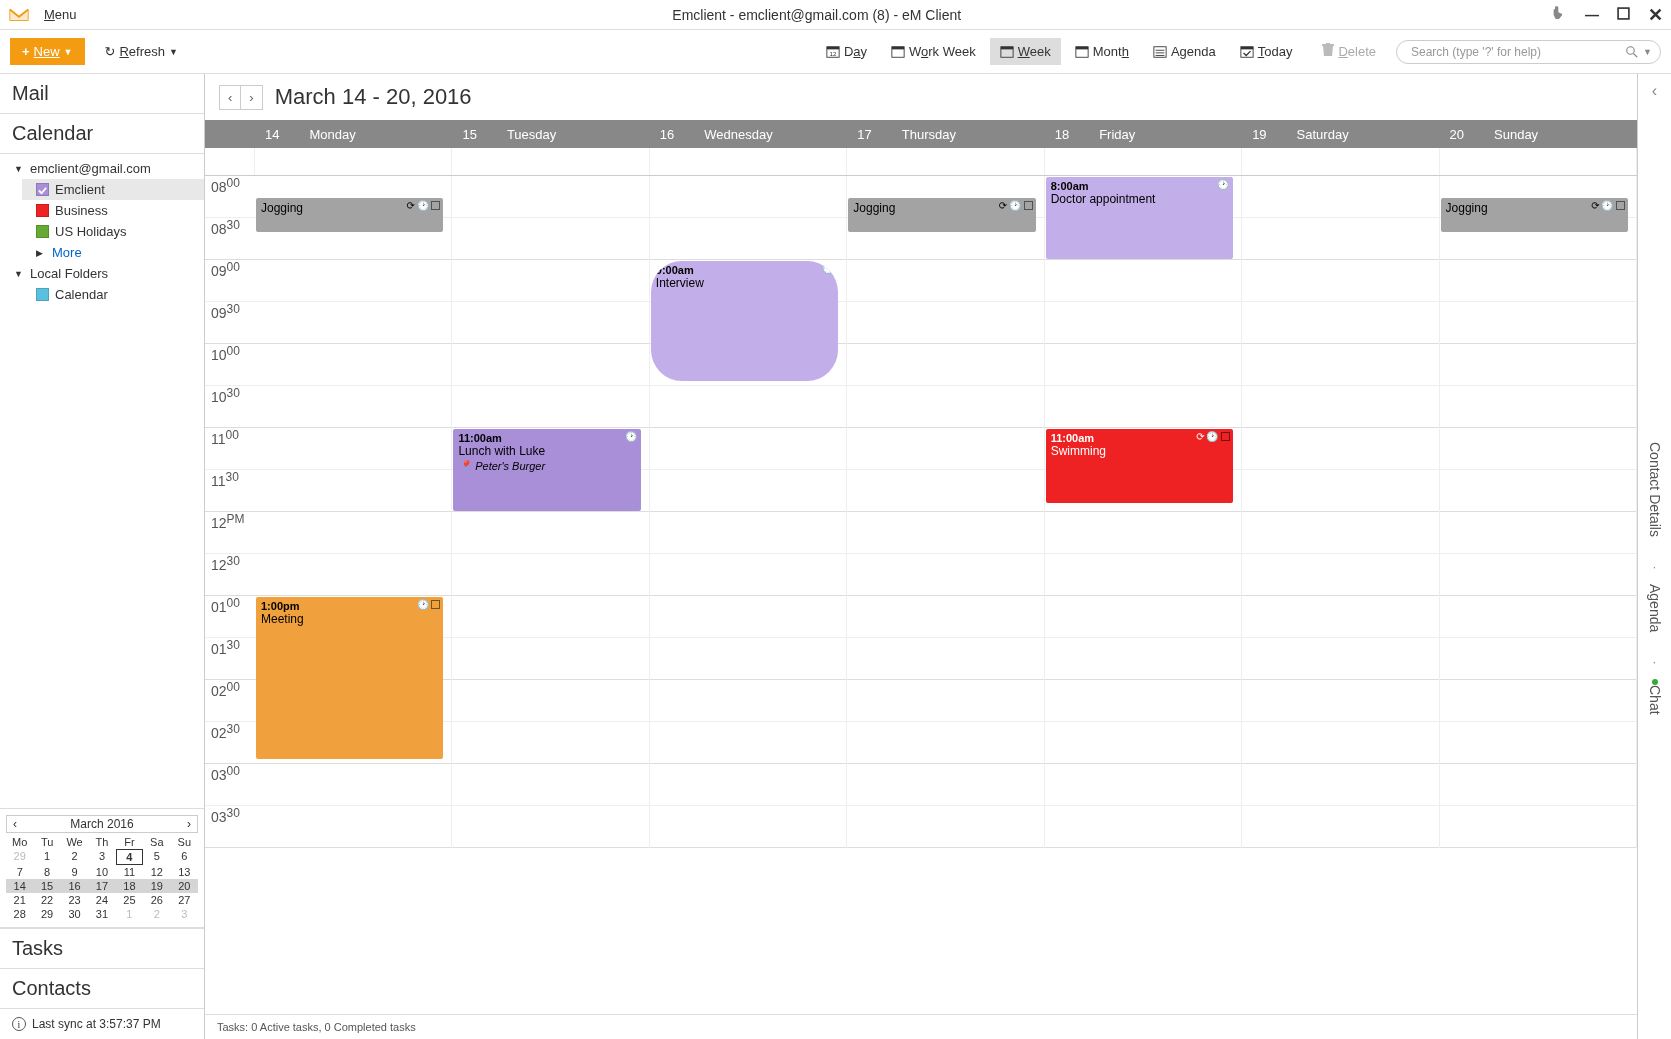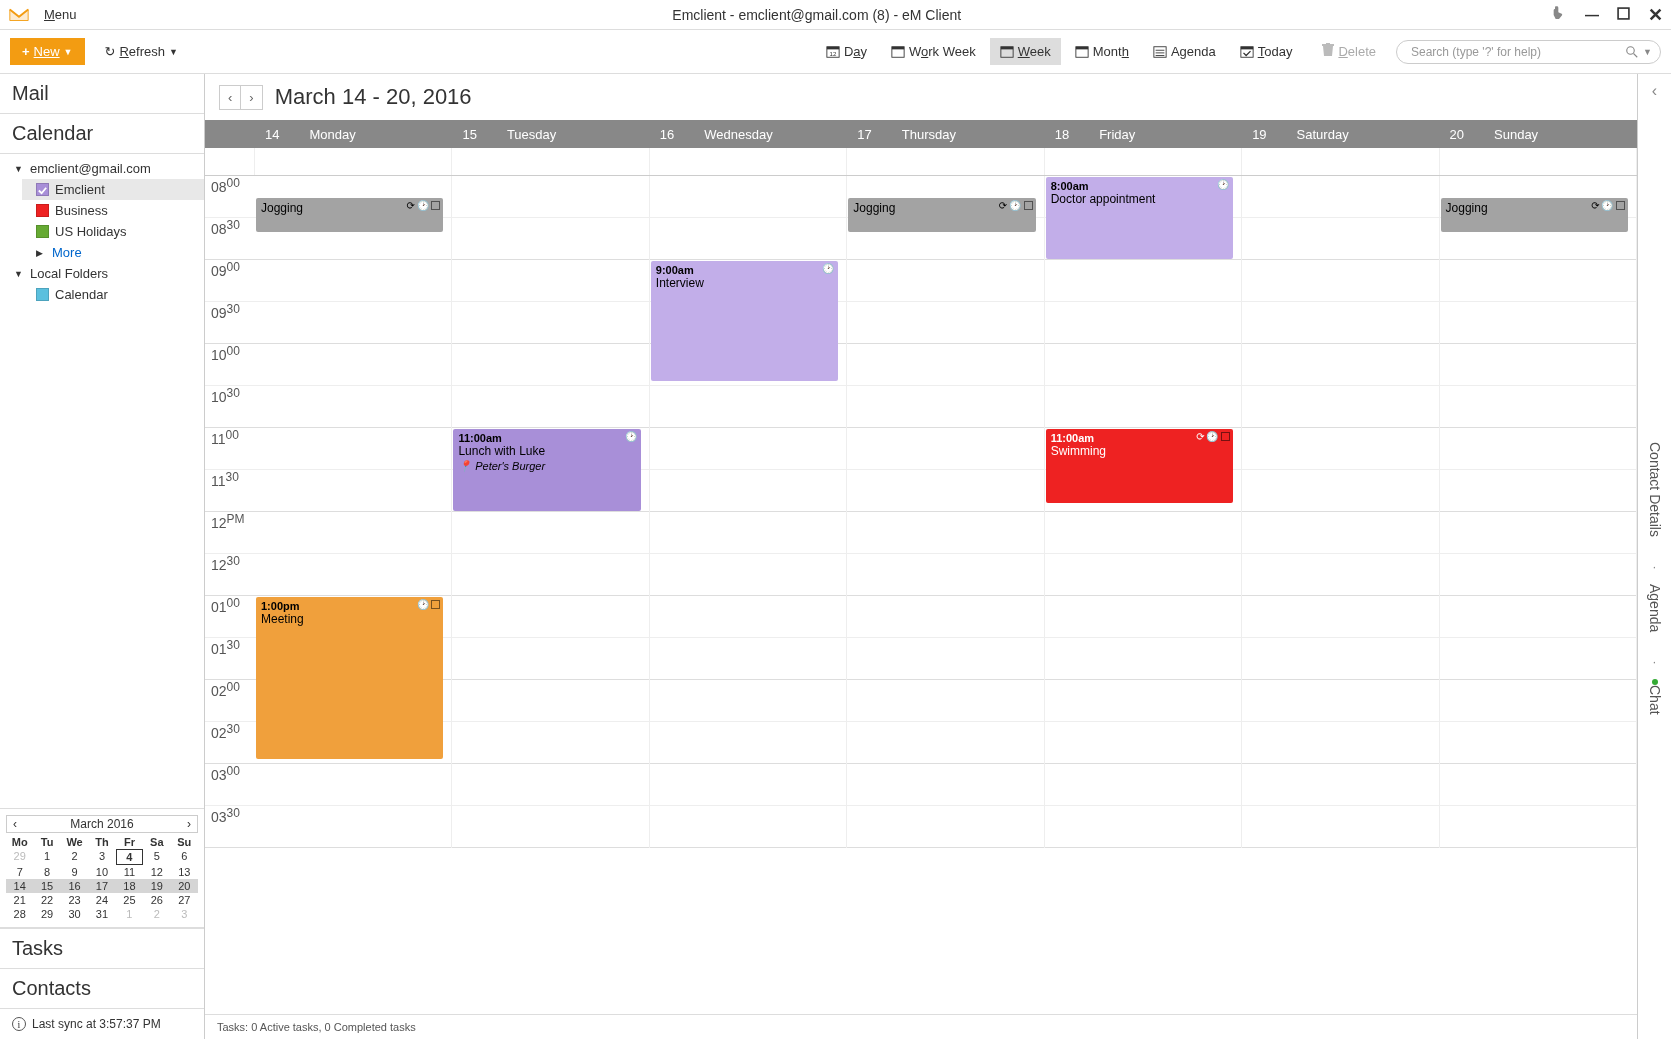--- a/index.html
+++ b/index.html
@@ -38,21 +38,21 @@
 .tree-item .arrow { width: 10px; font-size: 9px; }
 .tree-item .colorbox { width: 13px; height: 13px; border: 1px solid rgba(0,0,0,0.15); }
 .tree-item .link { color: #0066cc; }
 .tree-sub { padding-left: 22px; }
 
 
 .mini-cal { padding: 6px; border-top: 1px solid #ddd; border-bottom: 1px solid #ddd; }
 .mini-cal-header { display: flex; align-items: center; justify-content: space-between; border: 1px solid #ccc; padding: 1px 2px; font-size: 12px; }
 .mini-cal-header .arrow-btn { cursor: pointer; padding: 0 4px; }
 .mini-cal-grid { display: grid; grid-template-columns: repeat(7, 1fr); text-align: center; font-size: 11px; margin-top: 2px; }
-.mini-cal-grid .dh { font-weight: bold; padding: 1px 0; }
+.mini-cal-grid .dh { font-weight: normal; padding: 1px 0; }
 .mini-cal-grid .d { padding: 1px 0; cursor: pointer; }
 .mini-cal-grid .d.dim { color: #bbb; }
 .mini-cal-grid .d.sel { background: #d5d5d5; }
 .mini-cal-grid .d.today { border: 1px solid #333; font-weight: bold; }
 
 .side-bottom { }
 .side-bottom .side-section { border-top: 1px solid #ddd; border-bottom: none; }
 .sync-status { display: flex; align-items: center; gap: 6px; padding: 8px 12px; font-size: 12px; border-top: 1px solid #ddd; }
 .info-icon { width: 14px; height: 14px; border: 1.5px solid #555; border-radius: 50%; display: flex; align-items: center; justify-content: center; font-size: 10px; font-family: Georgia, serif; }
 
@@ -460,21 +460,21 @@
               <div class="slot"></div>
               <div class="slot hour"></div>
               <div class="slot"></div>
               <div class="slot hour"></div>
               <div class="slot"></div>
               <div class="slot hour"></div>
               <div class="slot"></div>
               <div class="slot hour"></div>
               <div class="slot"></div>
               <div class="slot hour"></div>
-              <div class="event purple-light" style="top: 85px; height: 119.8px;">
+              <div class="event purple-light" style="top: 85px; height: 119.8px; border-radius: 31px;">
                 <span class="ev-time">9:00am</span>
                 <span class="ev-title">Interview</span>
                 <span class="ev-icons">
                   <span>🕑</span>
                 </span>
               </div>
             </div>
             <div class="day-col">
               <div class="slot"></div>
               <div class="slot hour"></div>

